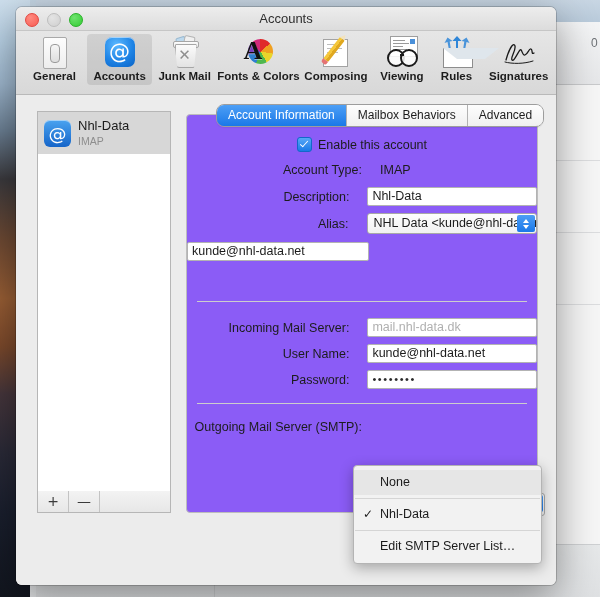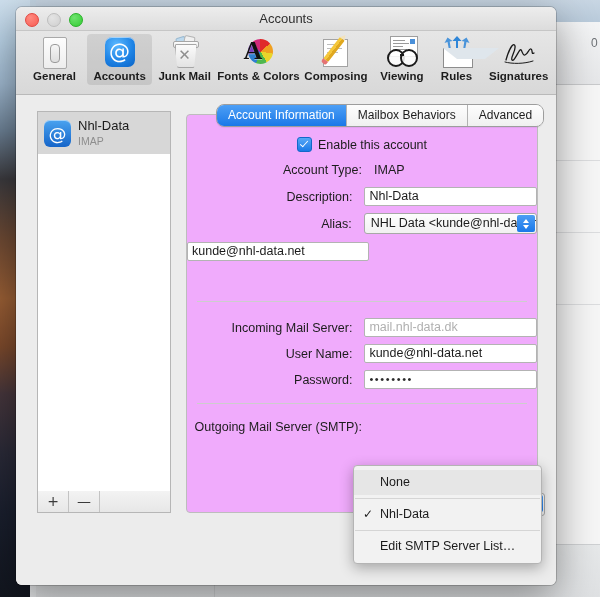--- a/index.html
+++ b/index.html
@@ -244,21 +244,21 @@
     border-right: 1px solid #b2b2b2; white-space: nowrap;
   }
   .tab:last-child { border-right: none; }
   .tab.active {
     background: linear-gradient(180deg,#4d9ff5,#1a78e8);
     color: #fff;
   }
 
   .panel {
     position: absolute; left: 170px; top: 19px; width: 350px; height: 397px;
-    background: #f0abfc; border: 1px solid #bdbdbd; border-radius: 4px;
+    background: #8b5cf6; border: 1px solid #bdbdbd; border-radius: 4px;
   }
 
   .panel-sep { position: absolute; left: 10px; right: 10px; height: 1px; background: #cdcdcd; }
 
   .enable-row {
     position: absolute; left: 0; right: 0; top: 22px;
     display: flex; justify-content: center; align-items: center; gap: 6px;
   }
   .checkbox {
     width: 13px; height: 13px; border-radius: 3px;
@@ -270,21 +270,21 @@
     width: 3px; height: 7px; border: solid #fff; border-width: 0 1.6px 1.6px 0;
     transform: rotate(42deg);
   }
   .enable-label { font-size: 12.5px; color: #1c1c1c; }
 
   .frow {
     position: absolute; left: 0; width: 350px;
     display: flex; align-items: center;
   }
   .flabel {
-    width: 175px; text-align: right; padding-right: 12px;
+    width: 175px; text-align: right; padding-right: 18px;
     font-size: 12.5px; color: #1c1c1c; white-space: nowrap;
   }
   .fstatic { font-size: 12.5px; color: #1c1c1c; }
   .finput {
     width: 182px; height: 19px; box-sizing: border-box;
     background: #fff; border: 1px solid #b3b3b3; border-radius: 2px;
     font-size: 12.5px; color: #1b1b1b; padding: 0 4px; line-height: 17px;
     font-family: "Liberation Sans", sans-serif;
     overflow: hidden; white-space: nowrap;
   }

